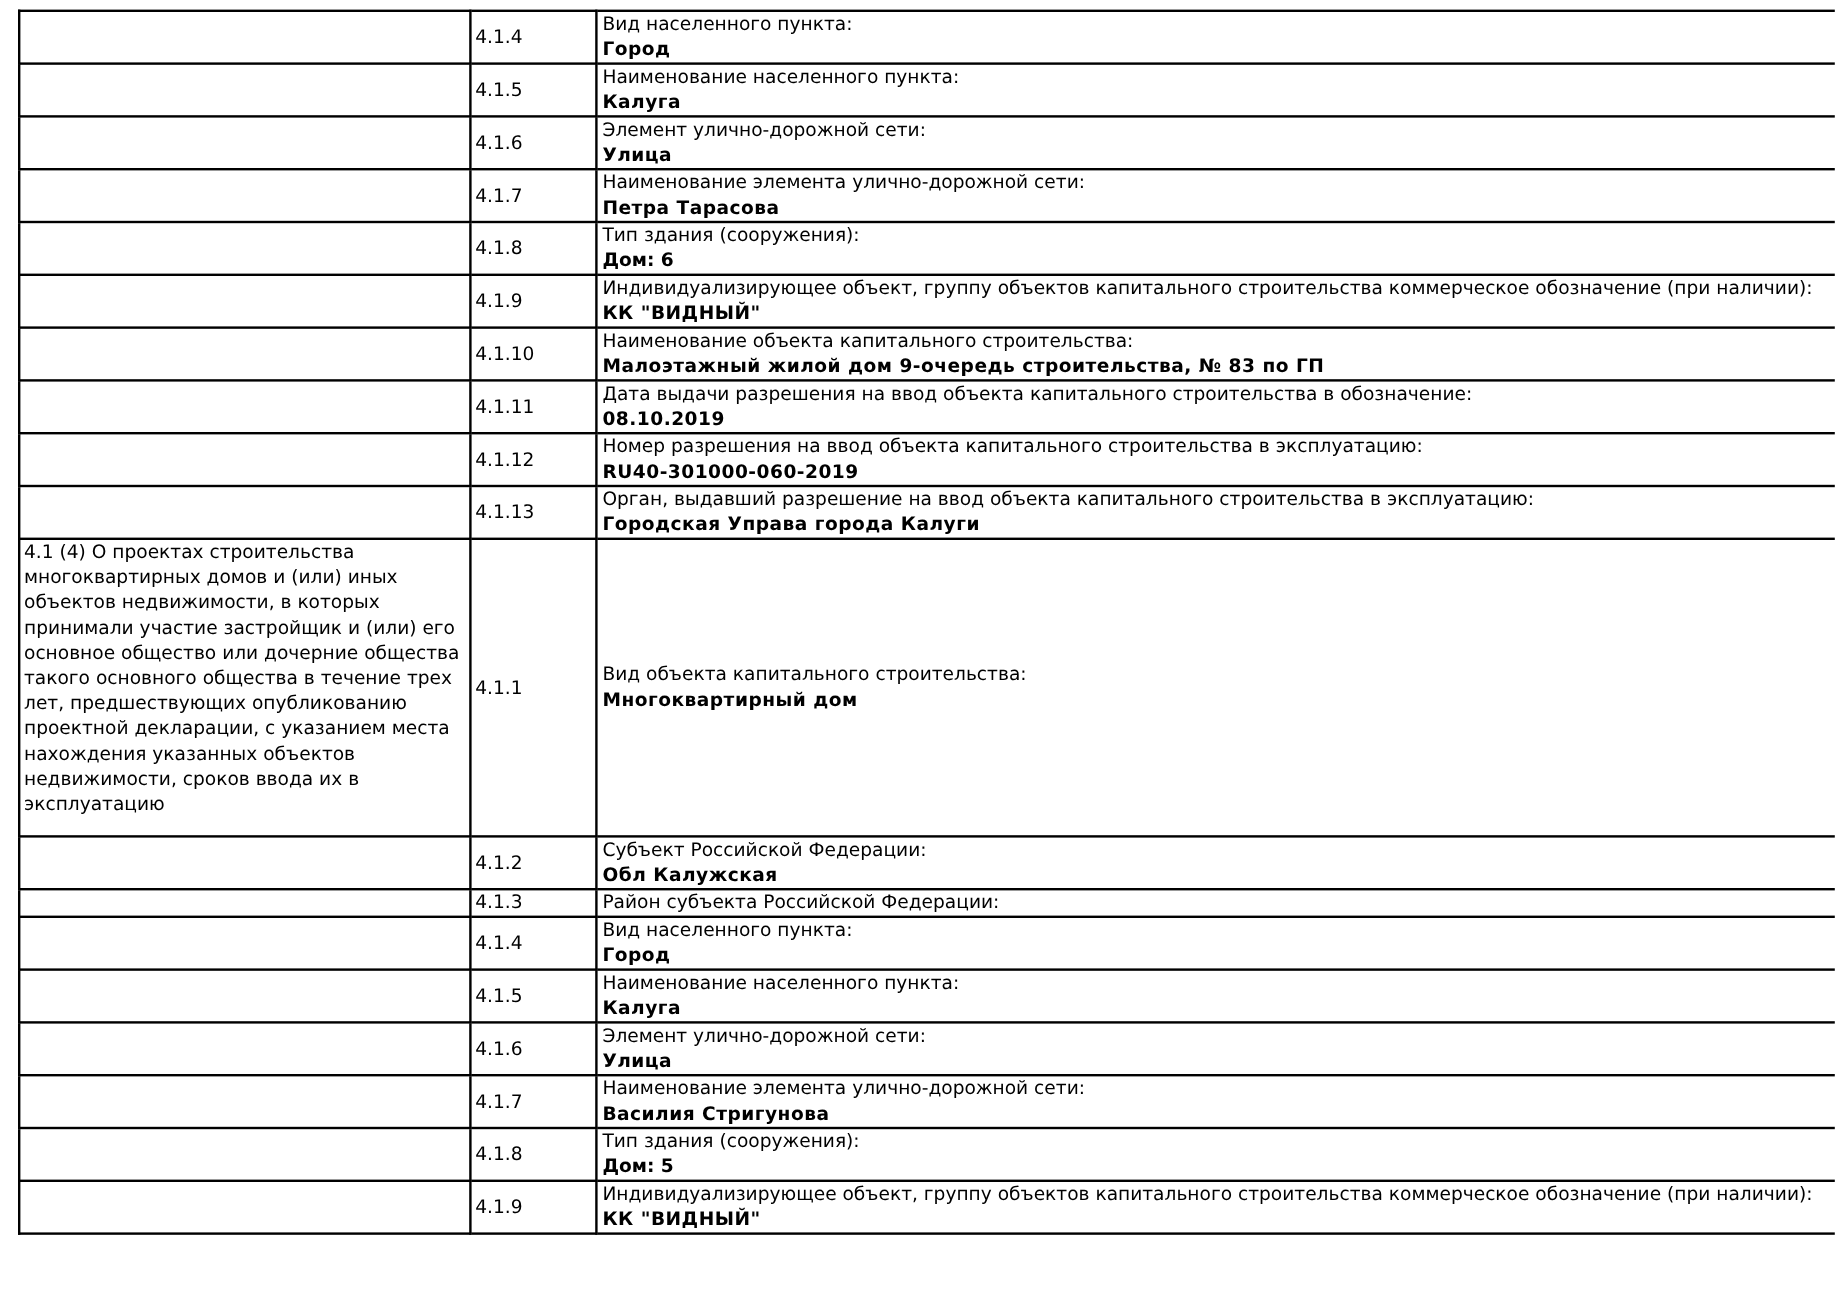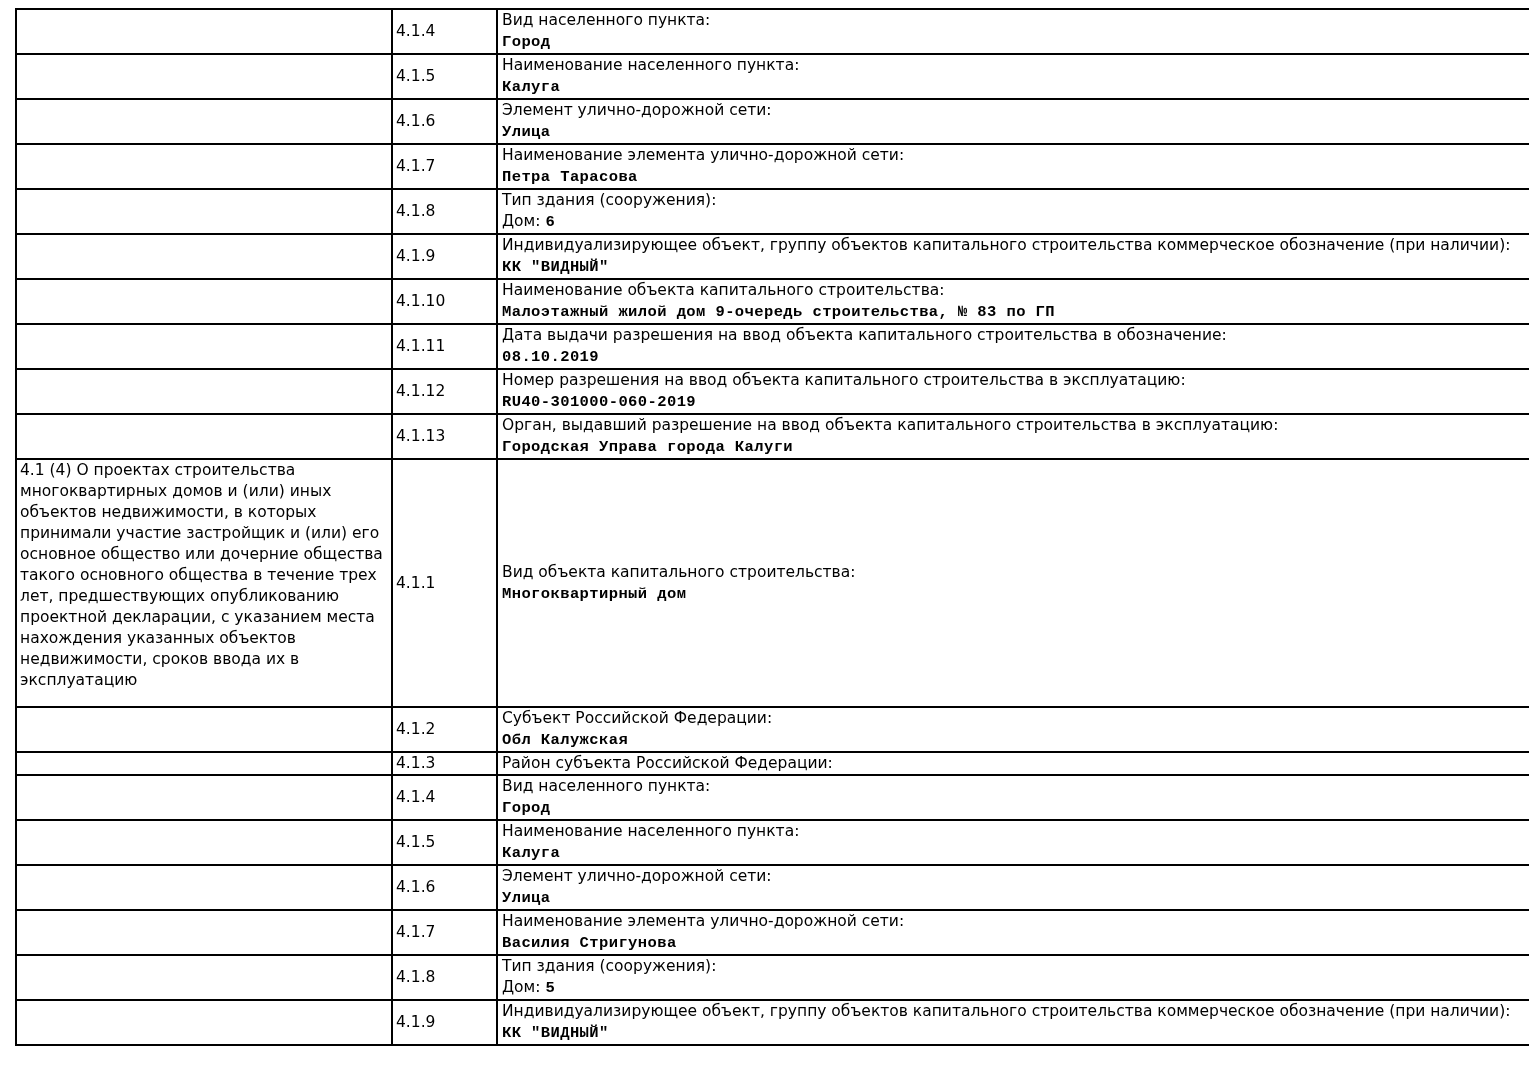--- a/index.html
+++ b/index.html
@@ -24,22 +24,22 @@
     vertical-align: middle;
     padding: 0 4px;
     overflow: hidden;
     word-wrap: break-word;
   }
   td.c1 { width: 376px; vertical-align: top; padding: 0 2px 0 3px; }
   td.c2 { width: 105px; padding-left: 3px; margin-top: 41px; }
   td.c3 { width: 1216px; }
   tr.tall td.c2, tr.tall td.c3 { height: 248px; }
   .label { font-weight: normal; }
-  .val { font-weight: bold; letter-spacing: 0.4px; font-family: Liberation Mono, monospace; }
-  .prefix { font-weight: normal; }
+  .val { font-weight: bold; letter-spacing: 0.4px; }
+  .prefix { font-weight: bold; }
 </style>
 </head>
 <body>
 
 <table class="decl">
   <tbody>
     <tr>
       <td class="c1"></td>
       <td class="c2">4.1.4</td>
       <td class="c3">

